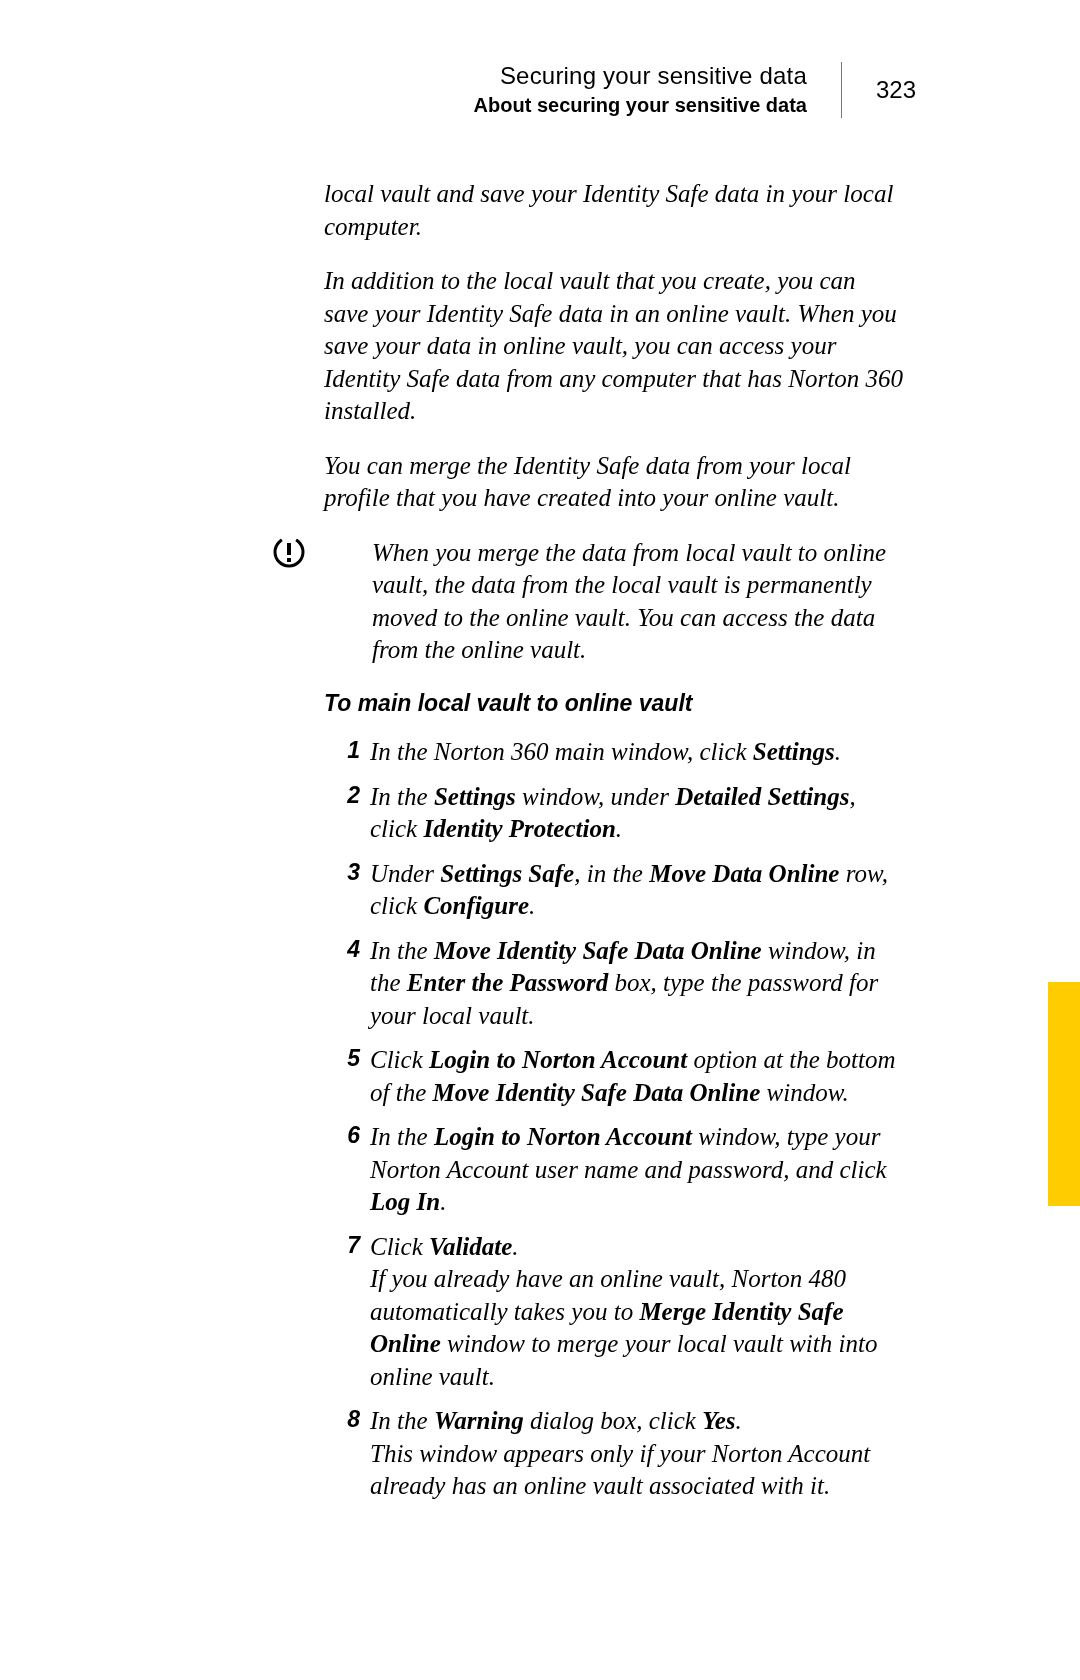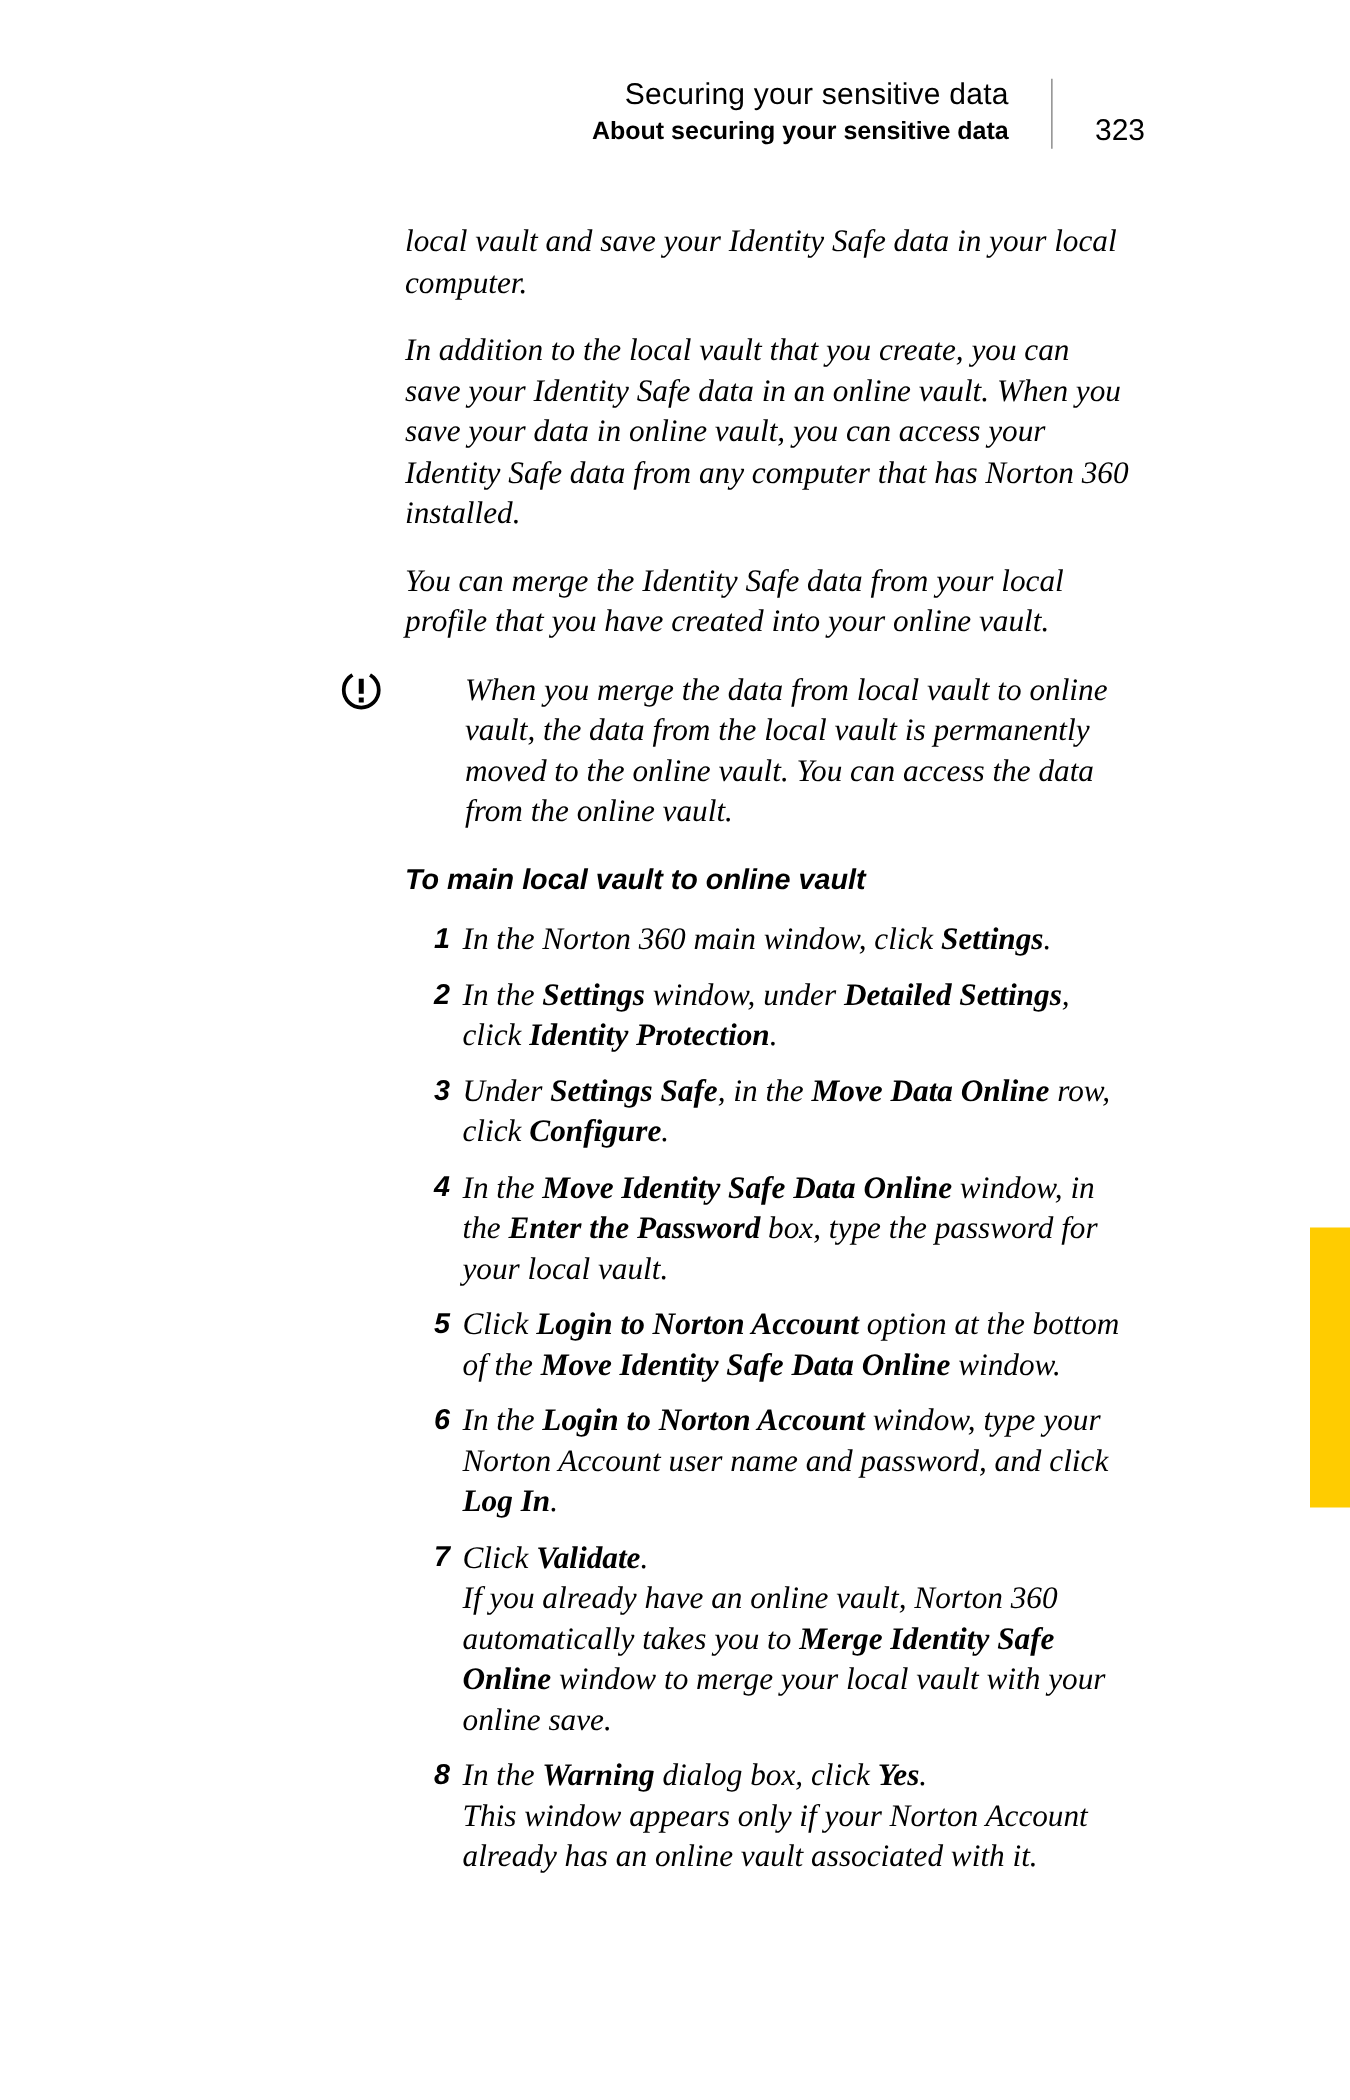--- a/index.html
+++ b/index.html
@@ -41,21 +41,21 @@
     display: inline-block;
     border-left: 1px solid #777;
     height: 56px;
     vertical-align: middle;
     margin: 0 14px 0 14px;
     position: relative;
     top: 0;
   }
   .hdr-wrap {
     display: inline-flex;
-    align-items: flex-end;
+    align-items: center;
     gap: 20px;
   }
   .hdr-text {
     display: inline-flex;
     flex-direction: column;
     align-items: flex-end;
     line-height: 1.35;
   }
   .hdr-sub {
     font-weight: bold;
@@ -175,21 +175,21 @@
         <span>In the </span><b>Move Identity Safe Data Online</b><span> window, in the </span><b>Enter the Password</b><span> box, type the password for your local vault.</span>
       </li>
       <li>
         <span>Click </span><b>Login to Norton Account</b><span> option at the bottom of the </span><b>Move Identity Safe Data Online</b><span> window.</span>
       </li>
       <li>
         <span>In the </span><b>Login to Norton Account</b><span> window, type your Norton Account user name and password, and click </span><b>Log In</b><span>.</span>
       </li>
       <li>
         <span>Click </span><b>Validate</b><span>.</span><br>
-        <span>If you already have an online vault, Norton 360 automatically takes you to </span><b>Merge Identity Safe Online</b><span> window to merge your local vault with your online save.</span>
+        <span>If you already have an online vault, Norton 480 automatically takes you to </span><b>Merge Identity Safe Online</b><span> window to merge your local vault with into online vault.</span>
       </li>
       <li>
         <span>In the </span><b>Warning</b><span> dialog box, click </span><b>Yes</b><span>.</span><br>
         <span>This window appears only if your Norton Account already has an online vault associated with it.</span>
       </li>
     </ol>
 
   </div>
 </div>
 

